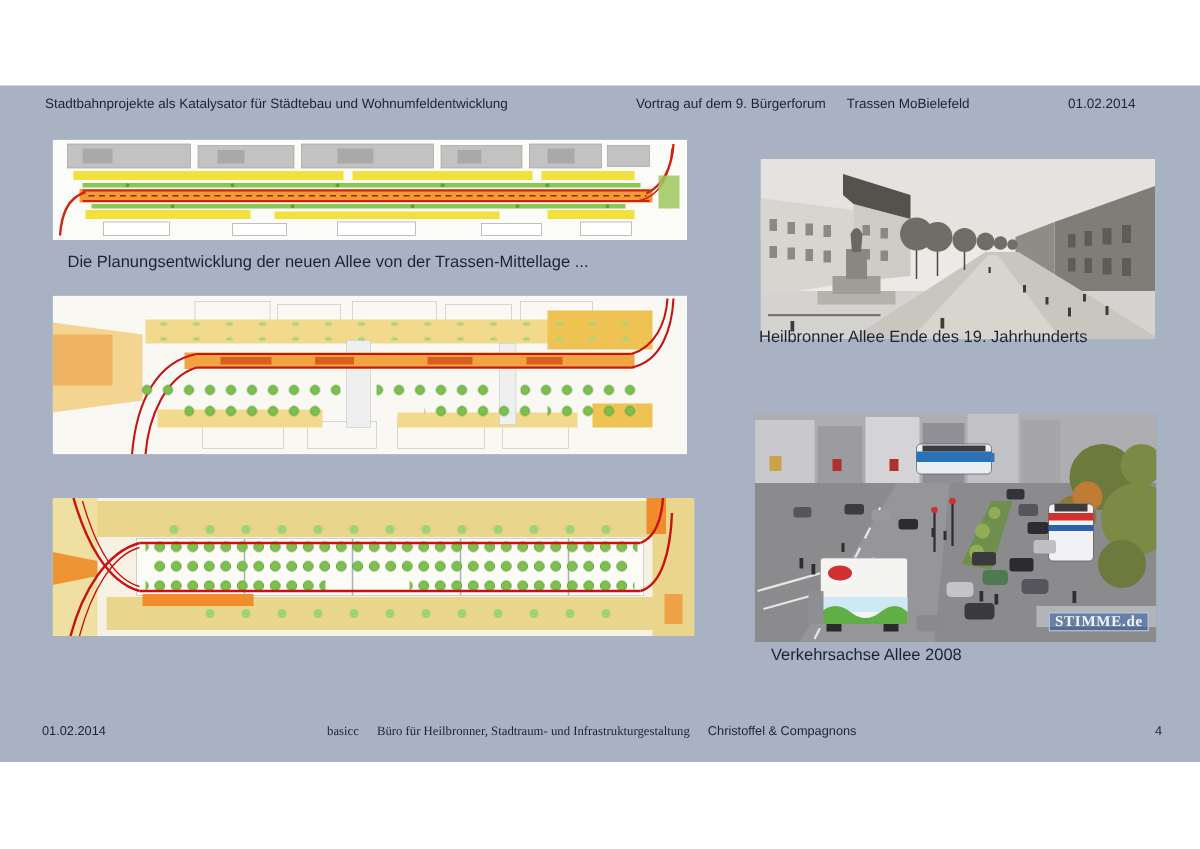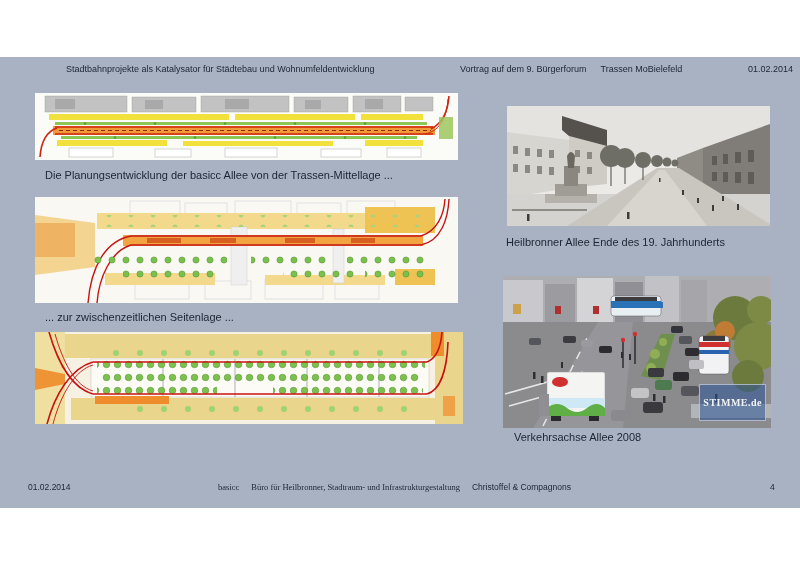--- a/index.html
+++ b/index.html
@@ -1,37 +1,37 @@
 <!DOCTYPE html>
 <html><head>
 <meta charset="utf-8">
 <style>
   * { margin:0; padding:0; box-sizing:border-box; }
   html,body { width:800px; height:566px; background:#ffffff; font-family:"Liberation Sans", sans-serif; }
   .page { position:relative; width:800px; height:566px; background:#ffffff; overflow:hidden; }
   .slide { position:absolute; left:0; top:57px; width:800px; height:451px; background:#a9b2c3; }
-  .hdr { position:absolute; top:7px; font-size:9px; color:#1c2433; white-space:nowrap;margin-left:36px; }
+  .hdr { position:absolute; top:7px; font-size:9px; color:#1c2433; white-space:nowrap; }
   .hdr-title { left:30px; }
   .hdr-event { left:424px; }
   .hdr-event .gap { display:inline-block; width:14px; }
   .hdr-date { left:712px; }
   .fig { position:absolute; overflow:hidden; }
   .fig svg { display:block; width:100%; height:100%; }
   .cap { position:absolute; font-size:11px; color:#1c2433; white-space:nowrap; }
   .map1 { left:35px; top:36px; width:423px; height:67px; }
   .cap1 { left:45px; top:112px; }
   .map2 { left:35px; top:140px; width:423px; height:106px; }
   .cap2 { left:45px; top:254px; }
   .map3 { left:35px; top:275px; width:428px; height:92px; }
   .cap3 { left:45px; top:374px; }
   .photo1 { left:507px; top:49px; width:263px; height:120px; }
-  .cap-p1 { left:506px; top:179px; }
+  .cap-p1 { left:506px; top:162px; }
   .photo2 { left:503px; top:219px; width:268px; height:152px; }
   .cap-p2 { left:514px; top:374px; }
-  .watermark { position:absolute; right:5px; bottom:7px; font-family:"Liberation Serif", serif; font-size:10px; font-weight:bold; letter-spacing:0.5px; color:#f2f4f8; background:rgba(46,84,150,0.55); padding:12px 3px; border:1px solid rgba(230,235,245,0.6); }
+  .watermark { position:absolute; right:5px; bottom:7px; font-family:"Liberation Serif", serif; font-size:10px; font-weight:bold; letter-spacing:0.5px; color:#f2f4f8; background:rgba(46,84,150,0.55); padding:0 3px; border:1px solid rgba(230,235,245,0.6); }
   .ftr { position:absolute; top:425px; font-size:8.5px; color:#1c2433; white-space:nowrap; }
   .ftr-date { left:28px; }
   .ftr-credit { left:218px; }
   .ftr-credit .seg { margin-right:12px;font-family:Liberation Serif, serif; }
   .ftr-page { left:770px; }
 </style>
 </head>
 <body>
 
 <div class="page">
@@ -91,21 +91,21 @@
           <circle cx="260" cy="30.5" r="1.3"></circle>
             <circle cx="330" cy="30.5" r="1.3"></circle>
           <circle cx="80" cy="44.5" r="1.3"></circle>
             <circle cx="160" cy="44.5" r="1.3"></circle>
             <circle cx="240" cy="44.5" r="1.3"></circle>
           <circle cx="310" cy="44.5" r="1.3"></circle>
             <circle cx="370" cy="44.5" r="1.3"></circle>
         </g>
       </svg>
     </div>
-    <div class="cap cap1">Die Planungsentwicklung der basicc Allee von der Trassen-Mittellage ...</div>
+    <div class="cap cap1">Die Planungsentwicklung der neuen Allee von der Trassen-Mittellage ...</div>
 
     <div class="fig map2">
       <svg viewBox="0 0 423 106" preserveAspectRatio="none">
         <defs>
           <pattern id="m2trees" width="14" height="14" patternUnits="userSpaceOnUse">
             <circle cx="7" cy="7" r="3.1" fill="#79c04c" stroke="#4c8c2c" stroke-width="0.5"></circle>
           </pattern>
           <pattern id="m2treeslight" width="22" height="12" patternUnits="userSpaceOnUse">
             <circle cx="8" cy="6" r="2.4" fill="#a8d47e"></circle>
           </pattern>
@@ -148,21 +148,20 @@
         </g>
         <rect x="58" y="55" width="134" height="14" fill="url(#m2trees)"></rect>
         <rect x="216" y="55" width="78" height="14" fill="url(#m2trees)"></rect>
         <rect x="312" y="55" width="78" height="14" fill="url(#m2trees)"></rect>
         <rect x="88" y="71" width="96" height="14" fill="url(#m2trees)"></rect>
         <rect x="248" y="71" width="72" height="14" fill="url(#m2trees)"></rect>
         <rect x="330" y="71" width="62" height="14" fill="url(#m2trees)"></rect>
         <rect x="70" y="18" width="320" height="12" fill="url(#m2treeslight)"></rect>
       </svg>
     </div>
-    <div class="cap cap2">... zur zwischenzeitlichen Seitenlage ...</div>
 
     <div class="fig map3">
       <svg viewBox="0 0 428 92" preserveAspectRatio="none">
         <defs>
           <pattern id="m3trees" width="11" height="13" patternUnits="userSpaceOnUse">
             <circle cx="5.5" cy="6.5" r="3.3" fill="#7cc14d" stroke="#4d8c2b" stroke-width="0.5"></circle>
           </pattern>
           <pattern id="m3treeslight" width="24" height="14" patternUnits="userSpaceOnUse">
             <circle cx="9" cy="7" r="3" fill="#9ed274"></circle>
           </pattern>

